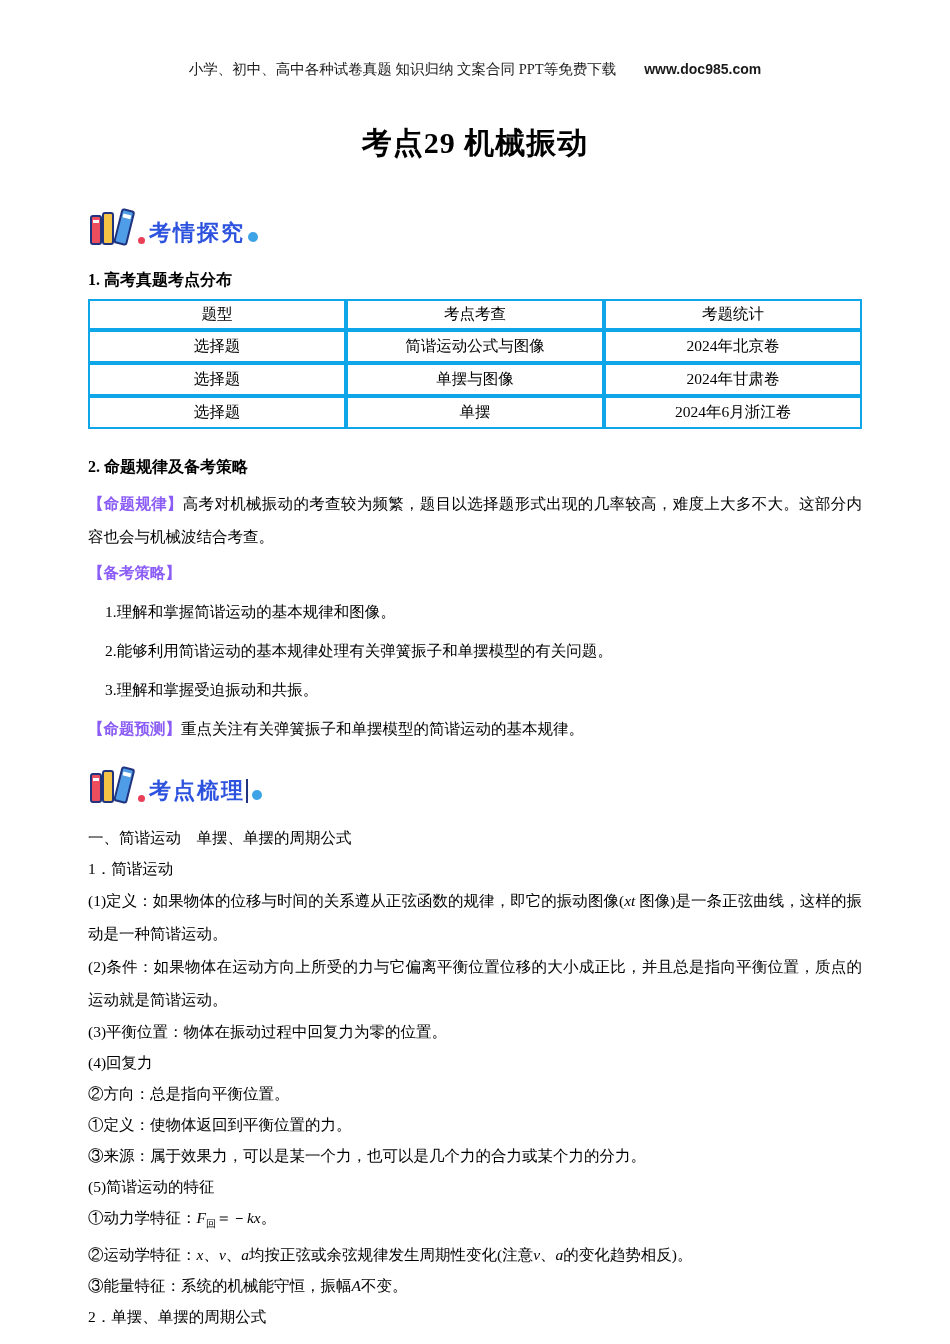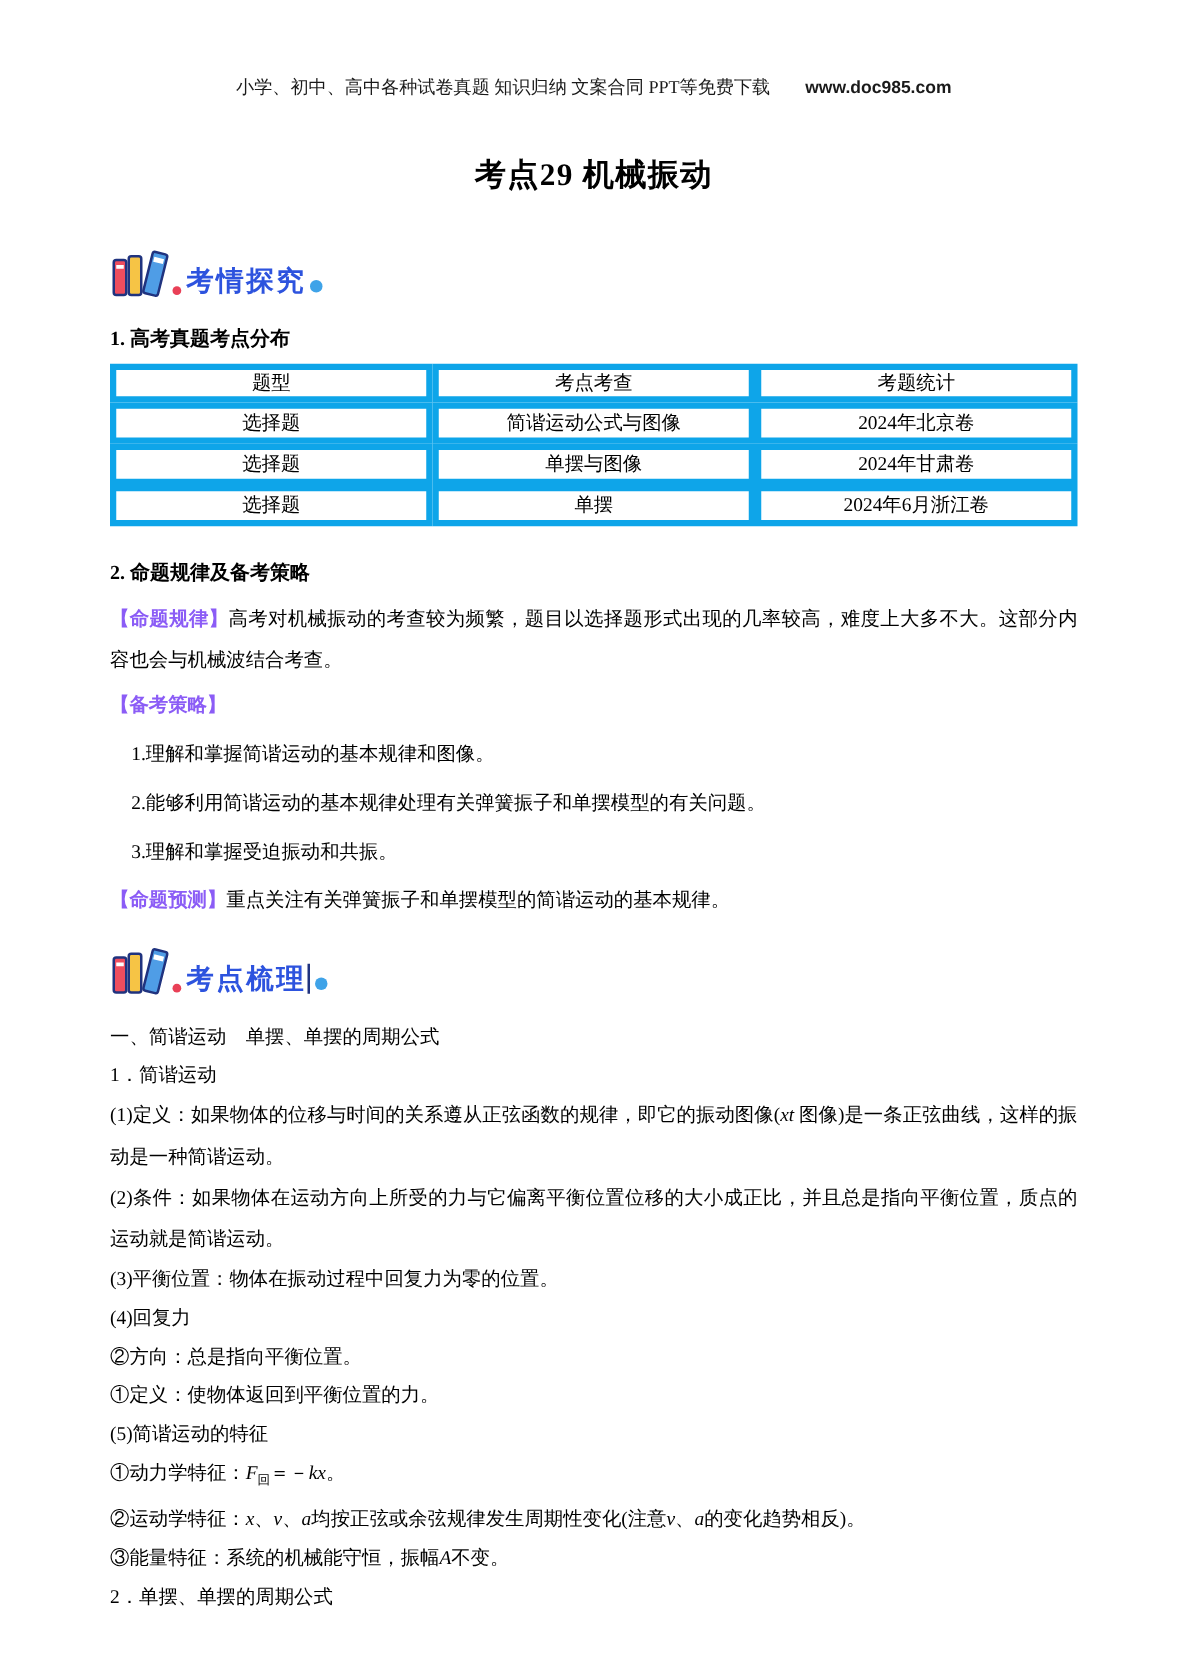--- a/index.html
+++ b/index.html
@@ -25,21 +25,21 @@
     font-family: "Liberation Sans", "DejaVu Sans", sans-serif;
     font-weight: 700;
     margin-left: 28px;
     font-size: 14px;
   }
 
   
   .doc-title {
     margin-top: 44px;
     text-align: center;
-    font-size: 25px;
+    font-size: 30px;
     font-weight: 700;
     letter-spacing: 1px;
   }
 
   
   .badge {
     margin-top: 38px;
     display: flex;
     align-items: flex-end;
     height: 46px;
@@ -77,21 +77,21 @@
 
   
   table.exam-table {
     width: 774px;
     margin-top: 7px;
     border-collapse: separate;
     border-spacing: 0;
     table-layout: fixed;
   }
   table.exam-table td, table.exam-table th {
-    border: 5px solid #0ea5e9;
+    border: 2px solid #0ea5e9;
     text-align: center;
     vertical-align: middle;
     font-weight: 400;
     font-size: 15.5px;
     height: 31px;
   }
   table.exam-table tr.data-row td { height: 33px; }
 
   
   .para {
@@ -202,20 +202,21 @@
 
   <div class="section-block">
     <p class="para outline-h1">一、简谐运动　单摆、单摆的周期公式</p>
     <p class="para">1．简谐运动</p>
     <p class="para two-line"><span>(1)定义：如果物体的位移与时间的关系遵从正弦函数的规律，即它的振动图像(</span><i>xt</i><span> 图像)是一条正弦曲线，这样的振动是一种简谐运动。</span></p>
     <p class="para two-line">(2)条件：如果物体在运动方向上所受的力与它偏离平衡位置位移的大小成正比，并且总是指向平衡位置，质点的运动就是简谐运动。</p>
     <p class="para">(3)平衡位置：物体在振动过程中回复力为零的位置。</p>
     <p class="para">(4)回复力</p>
     <p class="para">②方向：总是指向平衡位置。</p>
     <p class="para">①定义：使物体返回到平衡位置的力。</p>
+    <p class="para">③来源：属于效果力，可以是某一个力，也可以是几个力的合力或某个力的分力。</p>
     <p class="para">(5)简谐运动的特征</p>
     <p class="para"><span>①动力学特征：</span><i>F</i><sub>回</sub><span>＝－</span><i>kx</i><span>。</span></p>
     <p class="para"><span>②运动学特征：</span><i>x</i><span>、</span><i>v</i><span>、</span><i>a</i><span>均按正弦或余弦规律发生周期性变化(注意</span><i>v</i><span>、</span><i>a</i><span>的变化趋势相反)。</span></p>
     <p class="para"><span>③能量特征：系统的机械能守恒，振幅</span><i>A</i><span>不变。</span></p>
     <p class="para">2．单摆、单摆的周期公式</p>
   </div>
 
 </div>
 
 </body></html>

